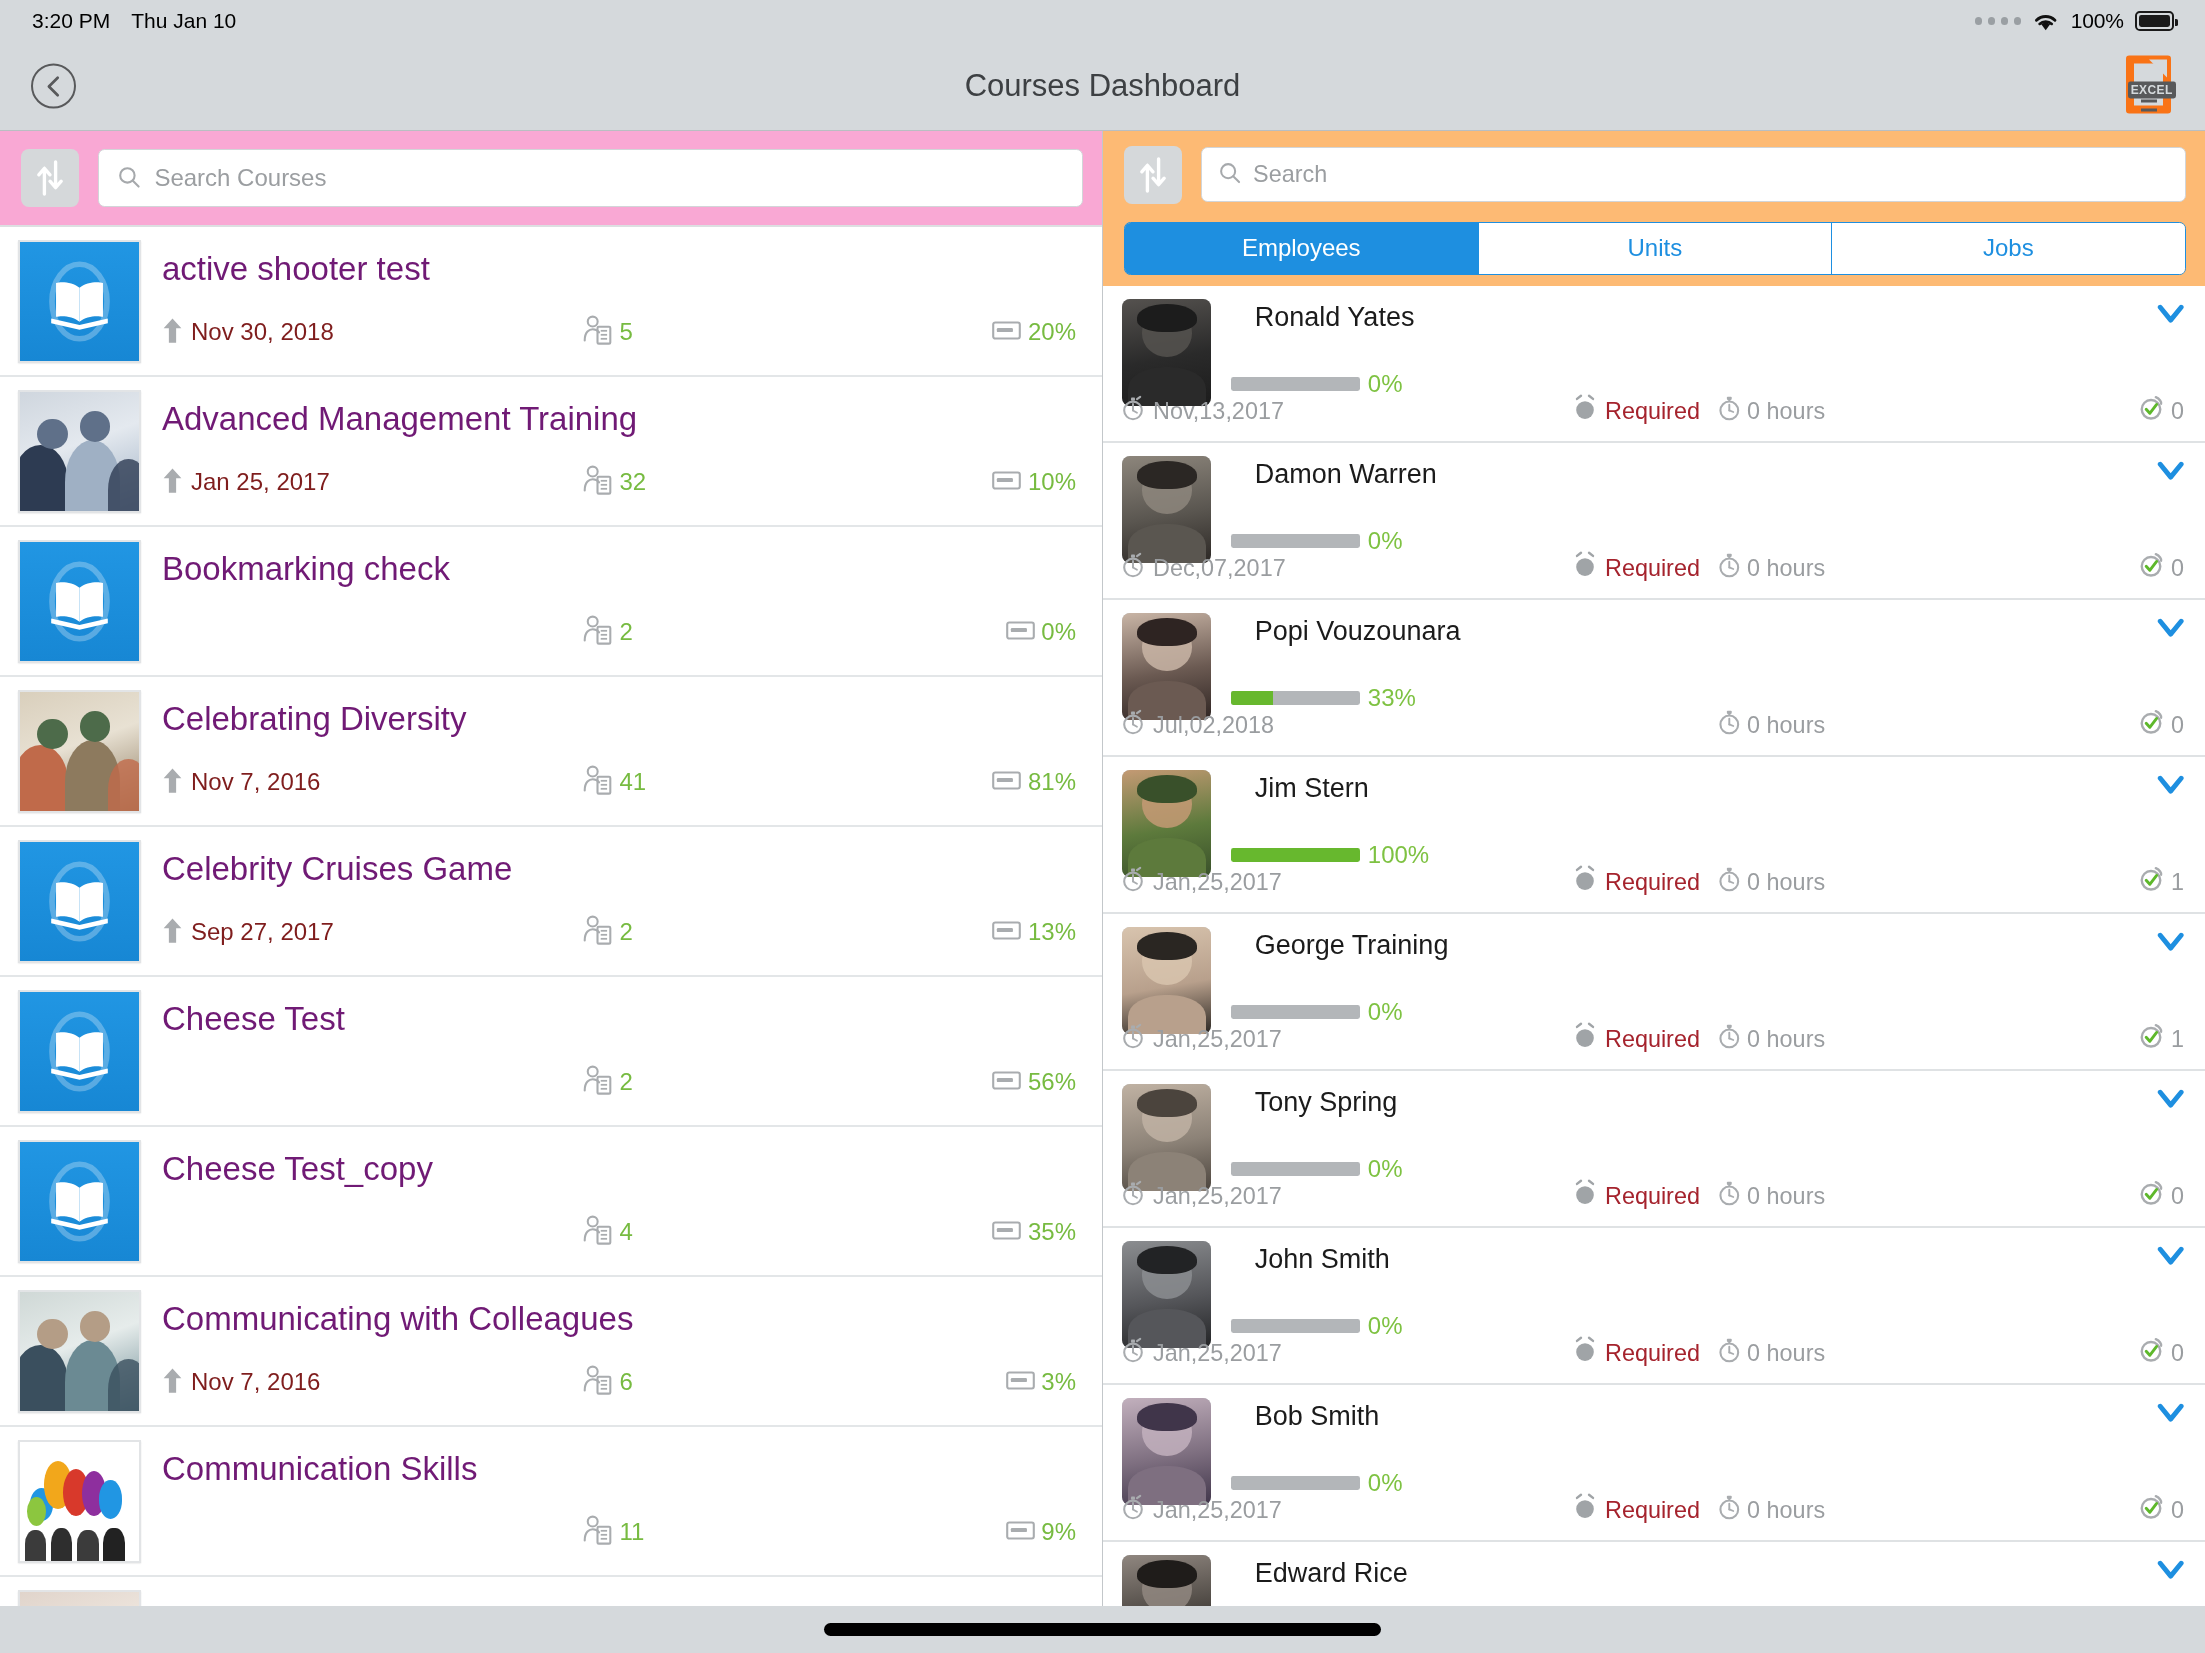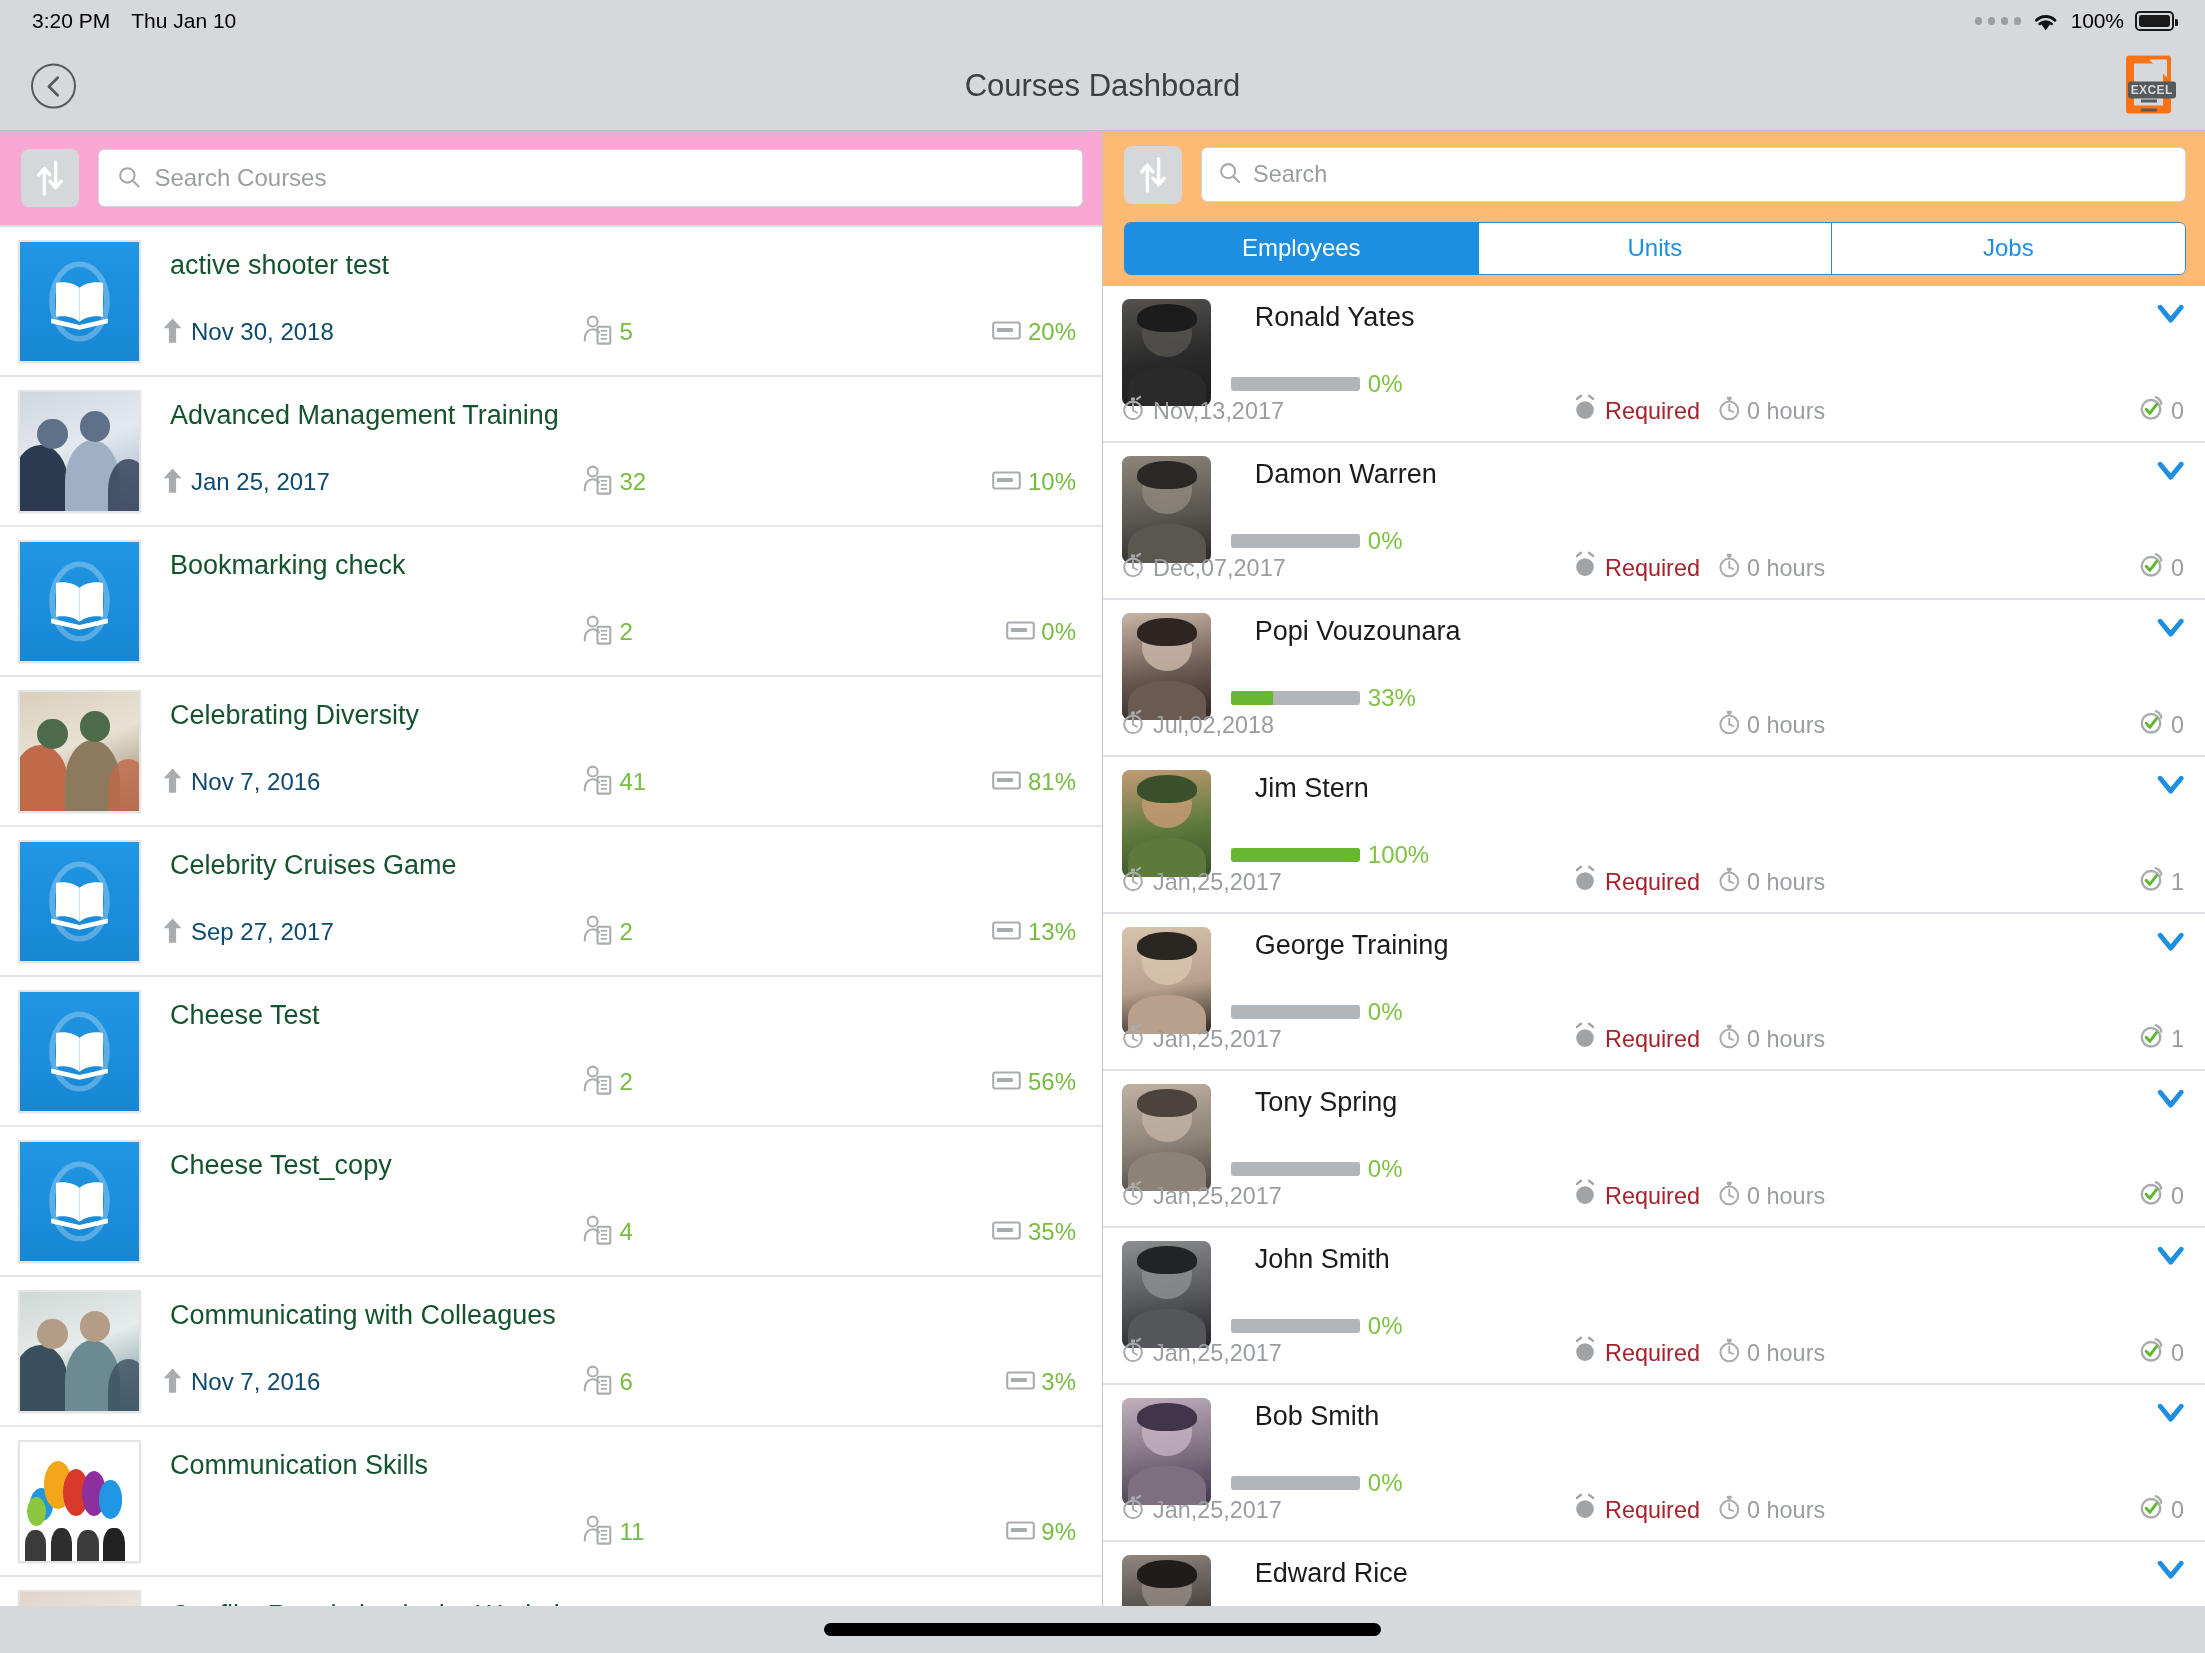--- a/index.html
+++ b/index.html
@@ -125,28 +125,28 @@
     border: 2.4px solid #e2e4e6; background: #fff;
     overflow: hidden; position: relative; align-self: center;
     box-shadow: 0 0.8px 1.6px rgba(0,0,0,.12);
   }
   .thumb-book { background: linear-gradient(180deg,#2196e3 0%,#1787d4 100%); }
   .thumb-book .bk {
     position: absolute; inset: 0; display: flex; align-items: center; justify-content: center;
   }
   .course-body { flex: 1; display: flex; flex-direction: column; padding-left: 21px; position: relative; }
   .course-title {
-    font-size: 27px; color: #14532d; padding-top: 11.3px; line-height: 1.1; margin-left: 8px;
+    font-size: 33px; color: #701a75; padding-top: 11.3px; line-height: 1.1;
   }
   .course-meta {
     position: absolute; left: 21px; right: 8px; bottom: 14.5px;
     display: flex; align-items: center;
   }
   .meta-date { display: flex; align-items: center; gap: 8px; width: 420px; }
-  .meta-date .dt { font-size: 24px; color: #0c4a6e; }
+  .meta-date .dt { font-size: 24px; color: #7f1d1d; }
   .meta-users { display: flex; align-items: center; gap: 6.5px; width: 250px; }
   .meta-users .num { font-size: 24px; color: #77bb41; }
   .meta-pct { display: flex; align-items: center; gap: 6.5px; margin-left: auto; }
   .meta-pct .num { font-size: 24px; color: #77bb41; }
 
   
   .right-header { padding: 14.5px 19.4px 0 21px; background: #fdba74; flex: none; }
   .rh-top { display: flex; align-items: center; gap: 19.4px; }
   .rh-search {
     flex: 1; height: 55px; border: 1.6px solid #d2d5d8; border-radius: 6.5px;

